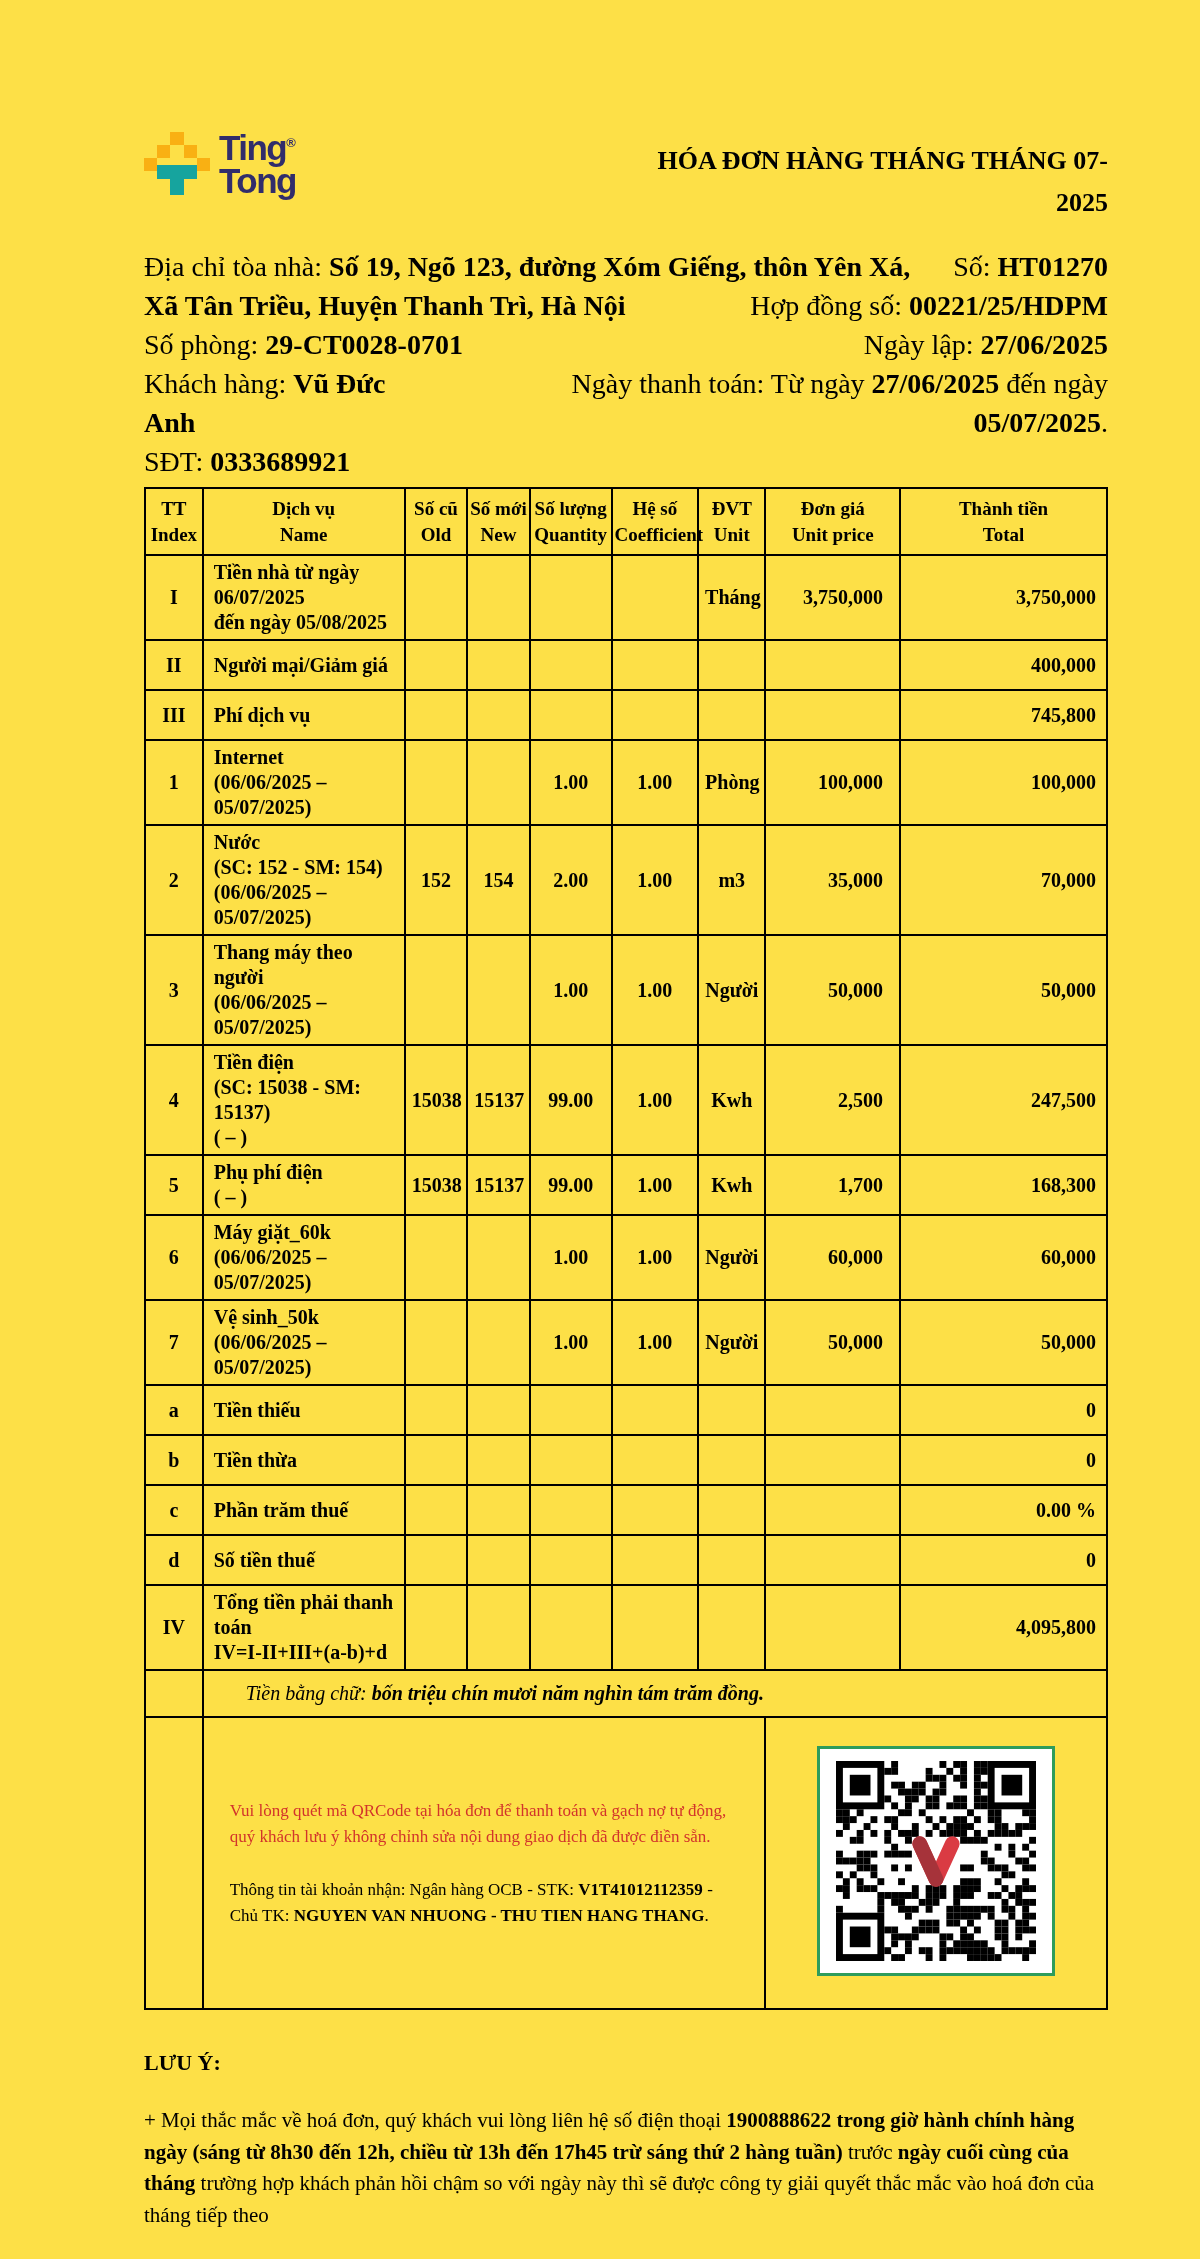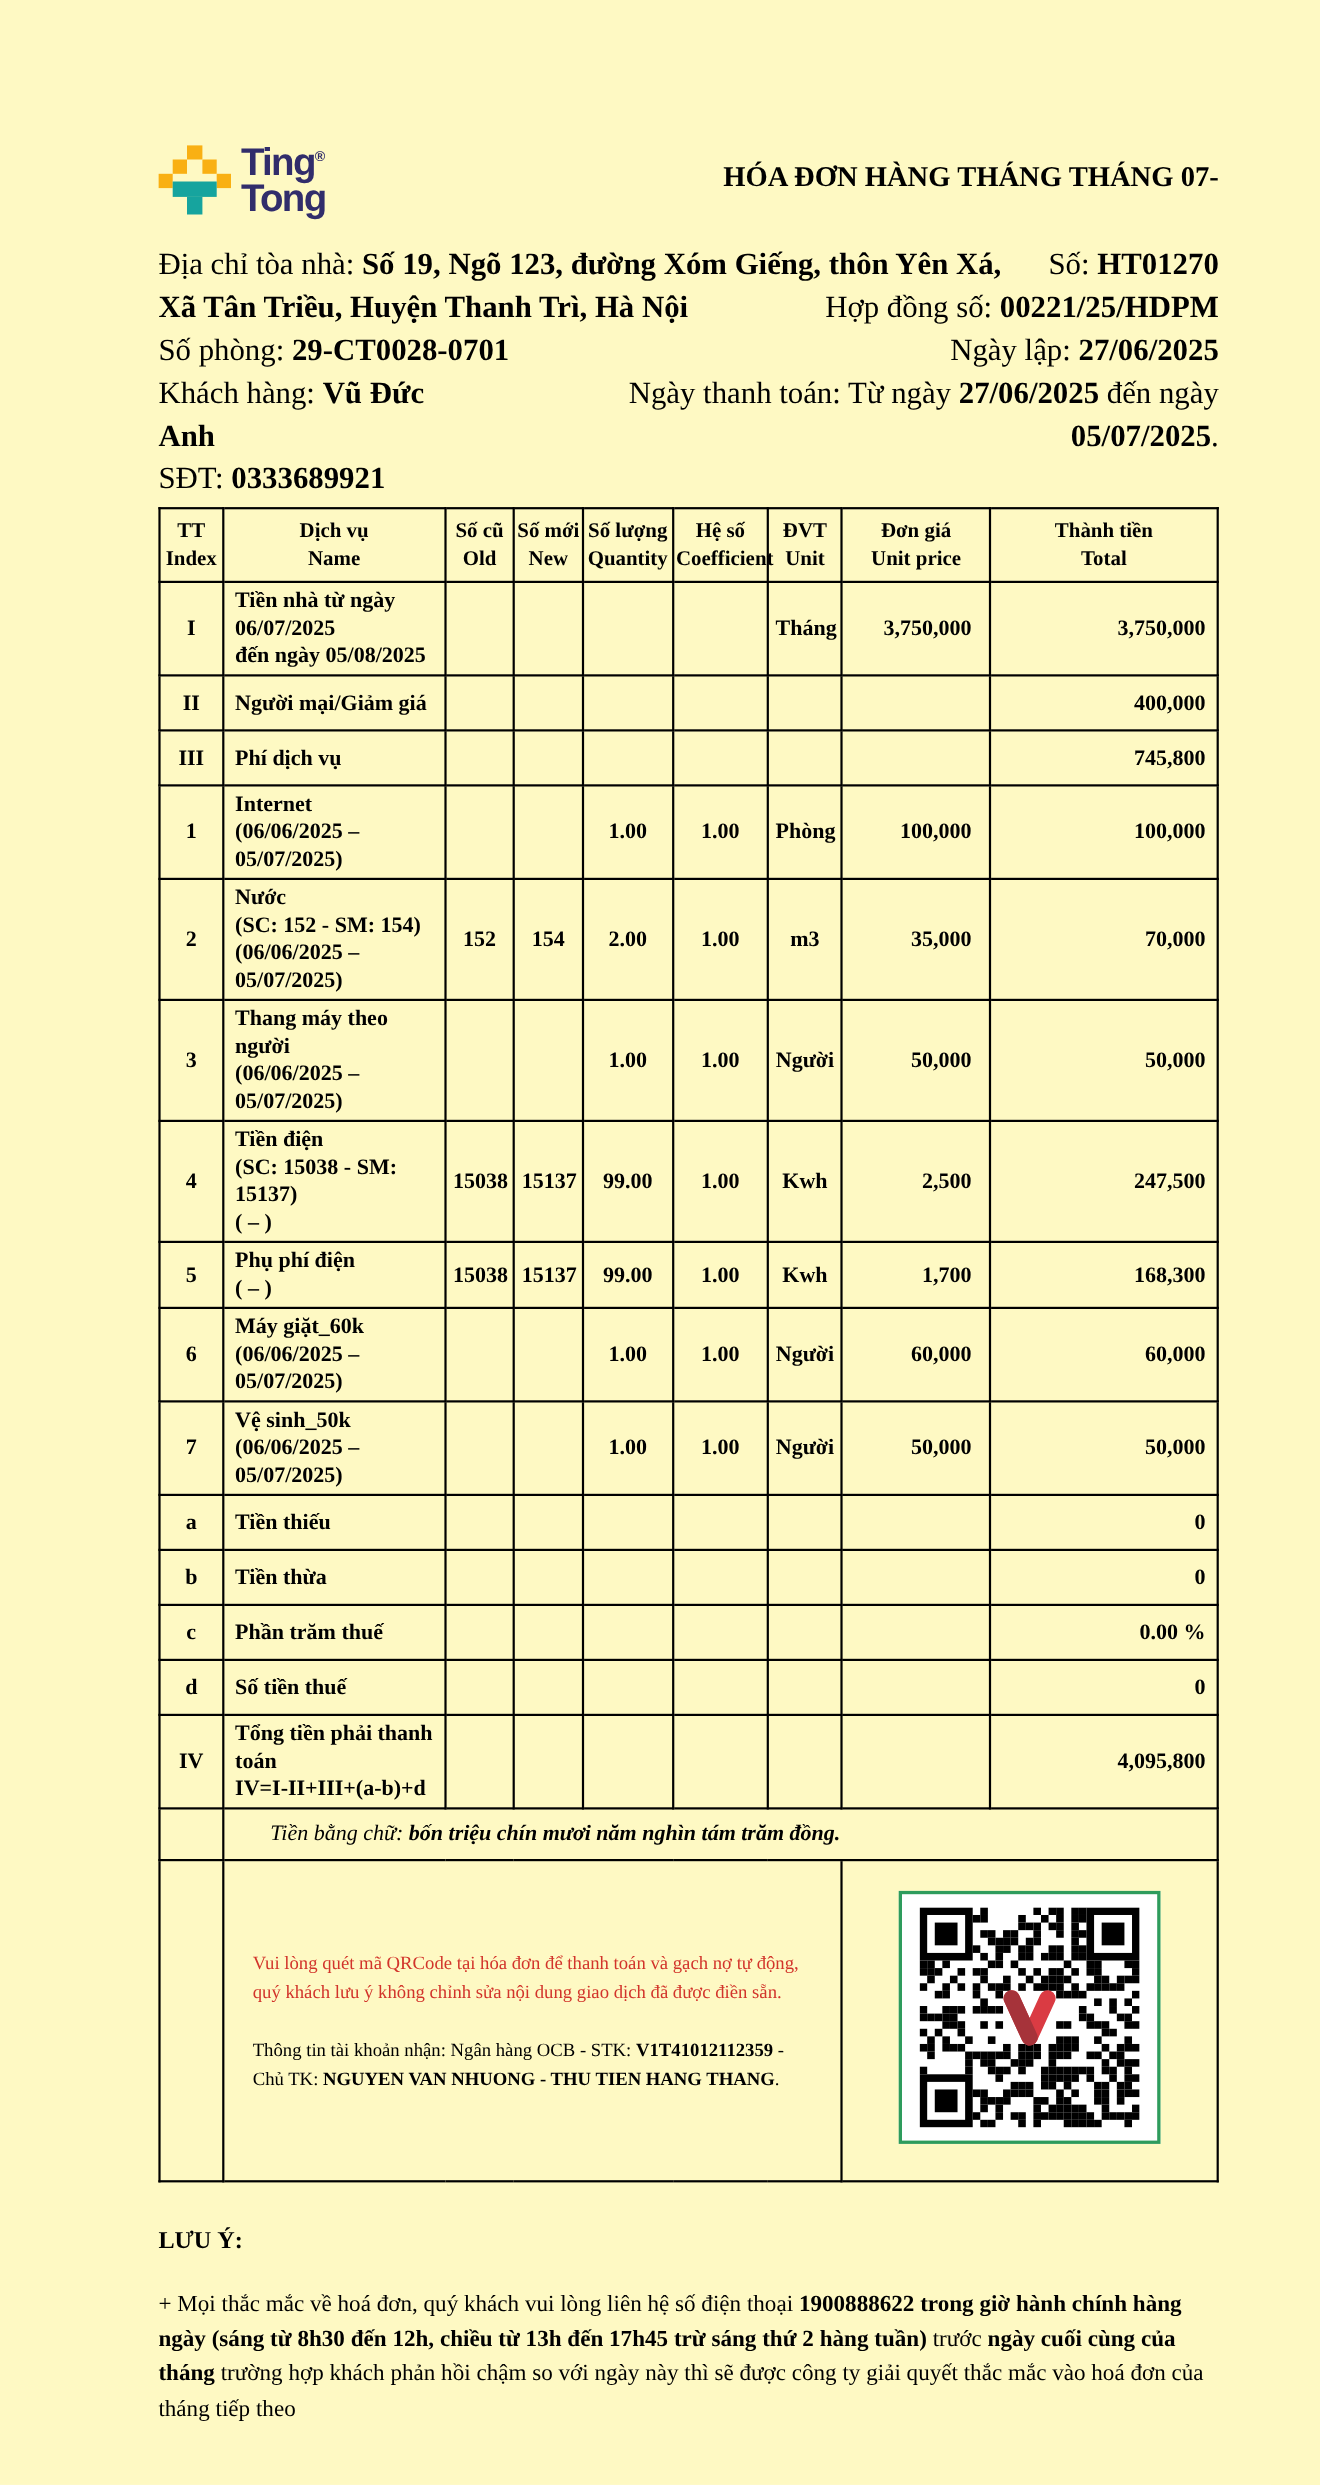--- a/index.html
+++ b/index.html
@@ -1,17 +1,17 @@
 <!DOCTYPE html>
 <html lang="vi"><head>
 <meta charset="utf-8">
 <style>
   html,body{margin:0;padding:0;background:#fff;}
   body{font-family:"Liberation Serif","DejaVu Serif",serif;color:#000;}
-  .page{width:1200px;height:2259px;background:#fef9c3;overflow:hidden;position:relative;}
+  .page{width:1200px;height:2259px;background:#fde047;overflow:hidden;position:relative;}
   .content{width:964px;margin-left:144px;padding-top:132px;}
 
   
   .header{display:flex;justify-content:space-between;align-items:flex-start;}
   .logo{display:flex;align-items:flex-start;gap:9px;}
   .logo-icon{display:block;}
   .logo-text{font-family:"Liberation Sans","DejaVu Sans",sans-serif;font-weight:bold;
              color:#312D6B;font-size:35px;line-height:0.93;letter-spacing:-1.5px;}
   .reg{font-size:13px;vertical-align:super;letter-spacing:0;}
   .title{font-size:26px;font-weight:bold;text-align:right;line-height:1.6;margin-top:8px;}
@@ -72,20 +72,21 @@
             <rect x="26" y="47" width="14" height="16"></rect>
           </g>
         </svg>
         <div class="logo-text">
           <div><span>Ting</span><span class="reg">®</span></div>
           <div>Tong</div>
         </div>
       </div>
       <div class="title">
         <div>HÓA ĐƠN HÀNG THÁNG THÁNG 07-</div>
+        <div>2025</div>
       </div>
     </div>
 
     <div class="info">
       <div class="info-row">
         <div class="info-left"><span>Địa chỉ tòa nhà: </span><span class="b">Số 19, Ngõ 123, đường Xóm Giếng, thôn Yên Xá,</span></div>
         <div class="info-right"><span>Số: </span><span class="b">HT01270</span></div>
       </div>
       <div class="info-row">
         <div class="info-left b">Xã Tân Triều, Huyện Thanh Trì, Hà Nội</div>

